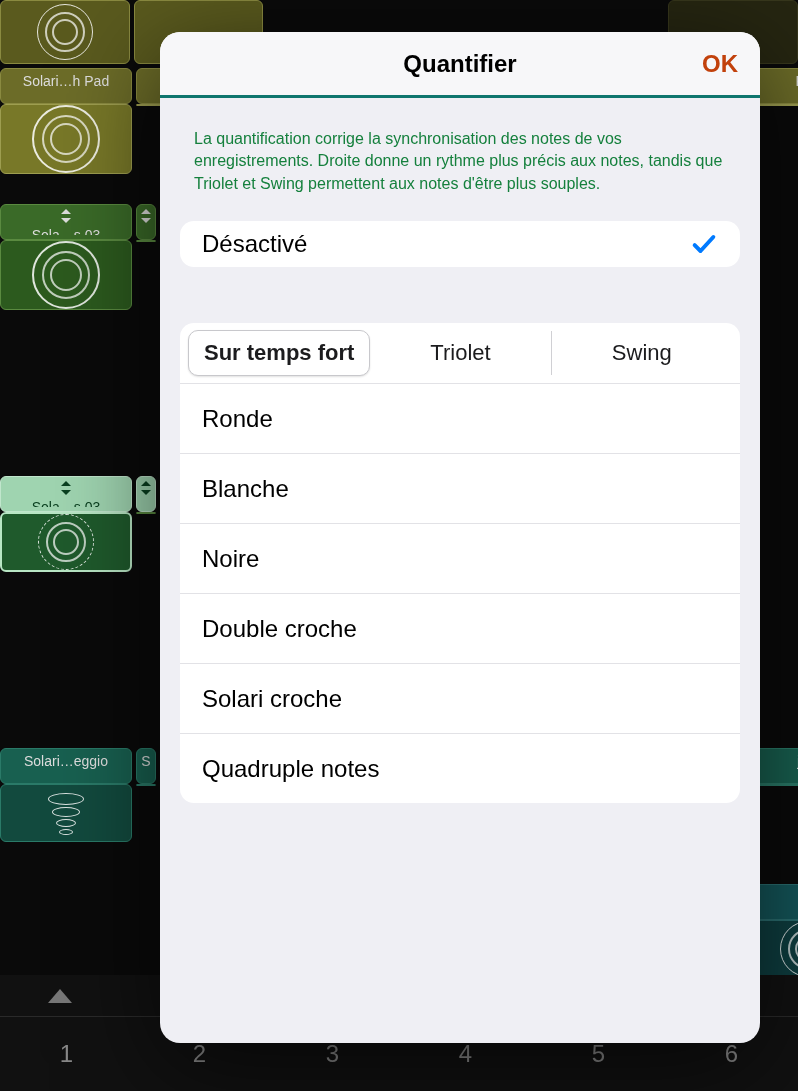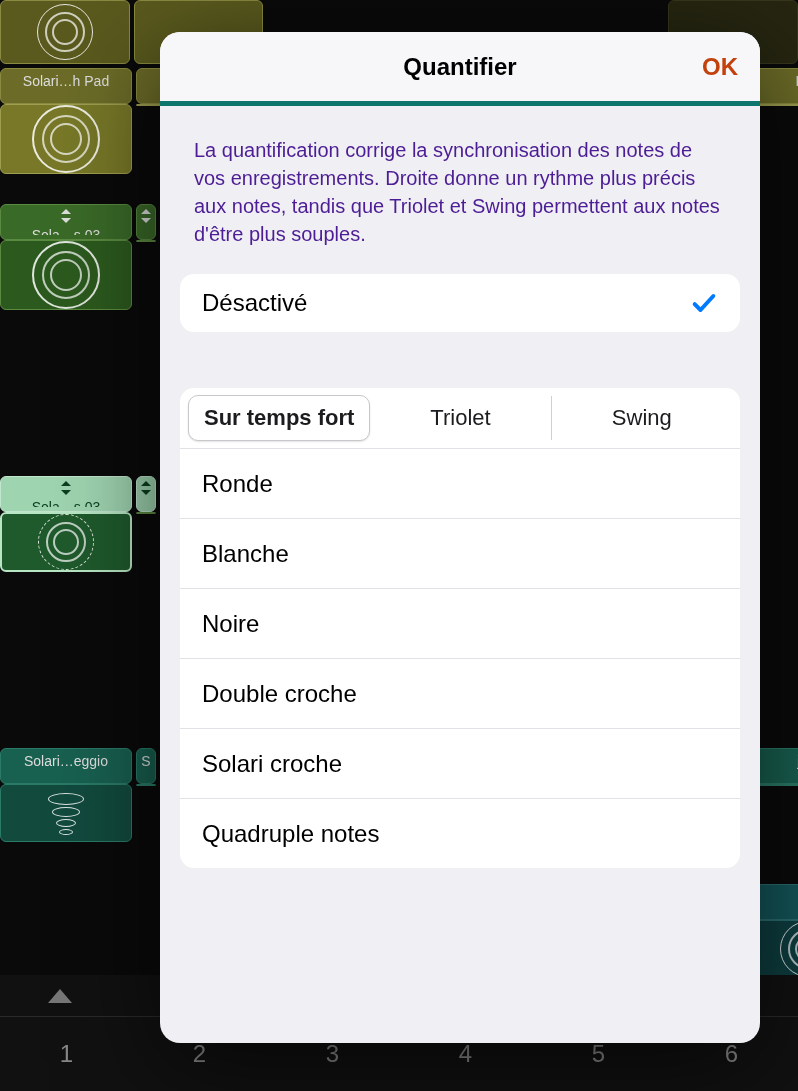--- a/index.html
+++ b/index.html
@@ -128,51 +128,51 @@
   }
   .popover {
     position:absolute; inset:0;
     background:#efeff4;
     border-radius:20px;
     overflow:hidden;
     display:flex; flex-direction:column;
   }
 
   .pop-header {
-    height:74px;
+    height:66px;
     background:#f7f7f9;
-    border-bottom:5px solid #0f766e;
+    border-bottom:3px solid #0f766e;
     position:relative;
     display:flex; align-items:center; justify-content:center;
   }
   .pop-title {
     font-size:24px; font-weight:600; color:#000;
   }
   .pop-ok {
     position:absolute; right:22px; top:0; bottom:0;
     display:flex; align-items:center;
     font-size:24px; font-weight:600;
     color:#c2410c;
     cursor:pointer;
   }
 
   .pop-desc {
     padding:30px 34px 26px 34px;
-    font-size:20px;
+    font-size:16px;
     line-height:1.4;
-    color:#4c1d95;
+    color:#15803d;
   }
 
   .row-card {
     margin:0 20px;
     background:#fff;
     border-radius:14px;
     display:flex; align-items:center;
     padding:0 22px;
-    height:58px;
+    height:46px;
     font-size:24px; color:#000;
   }
   .row-card .check {
     margin-left:auto;
     width:28px; height:28px; position:relative;
   }
   .check svg { width:100%; height:100%; }
 
   .list-card {
     margin:56px 20px 0 20px;

